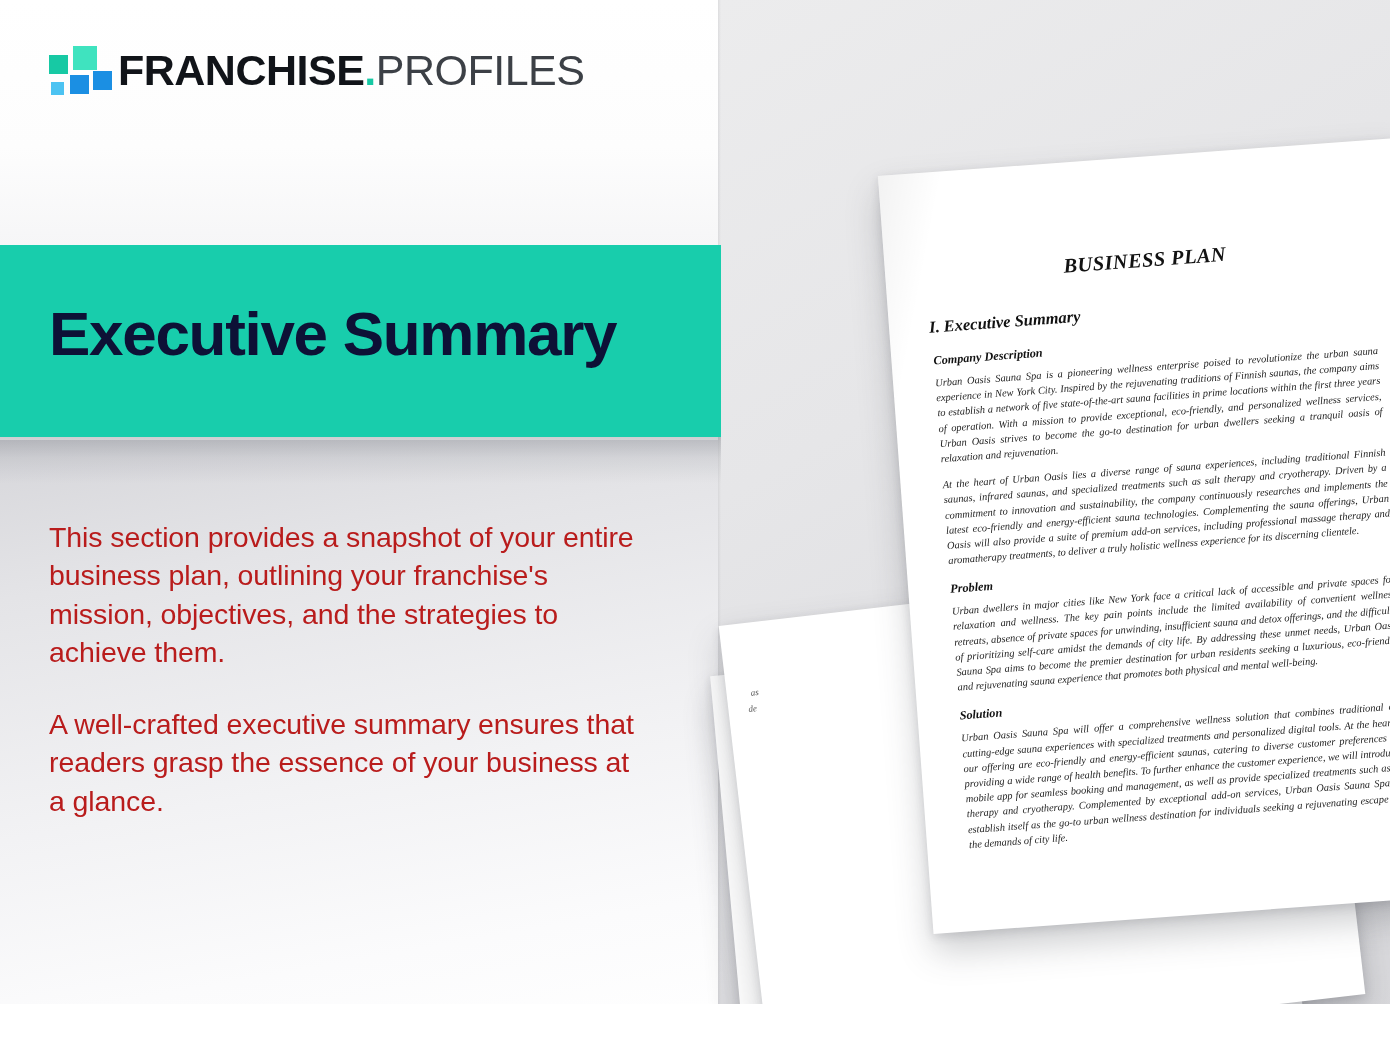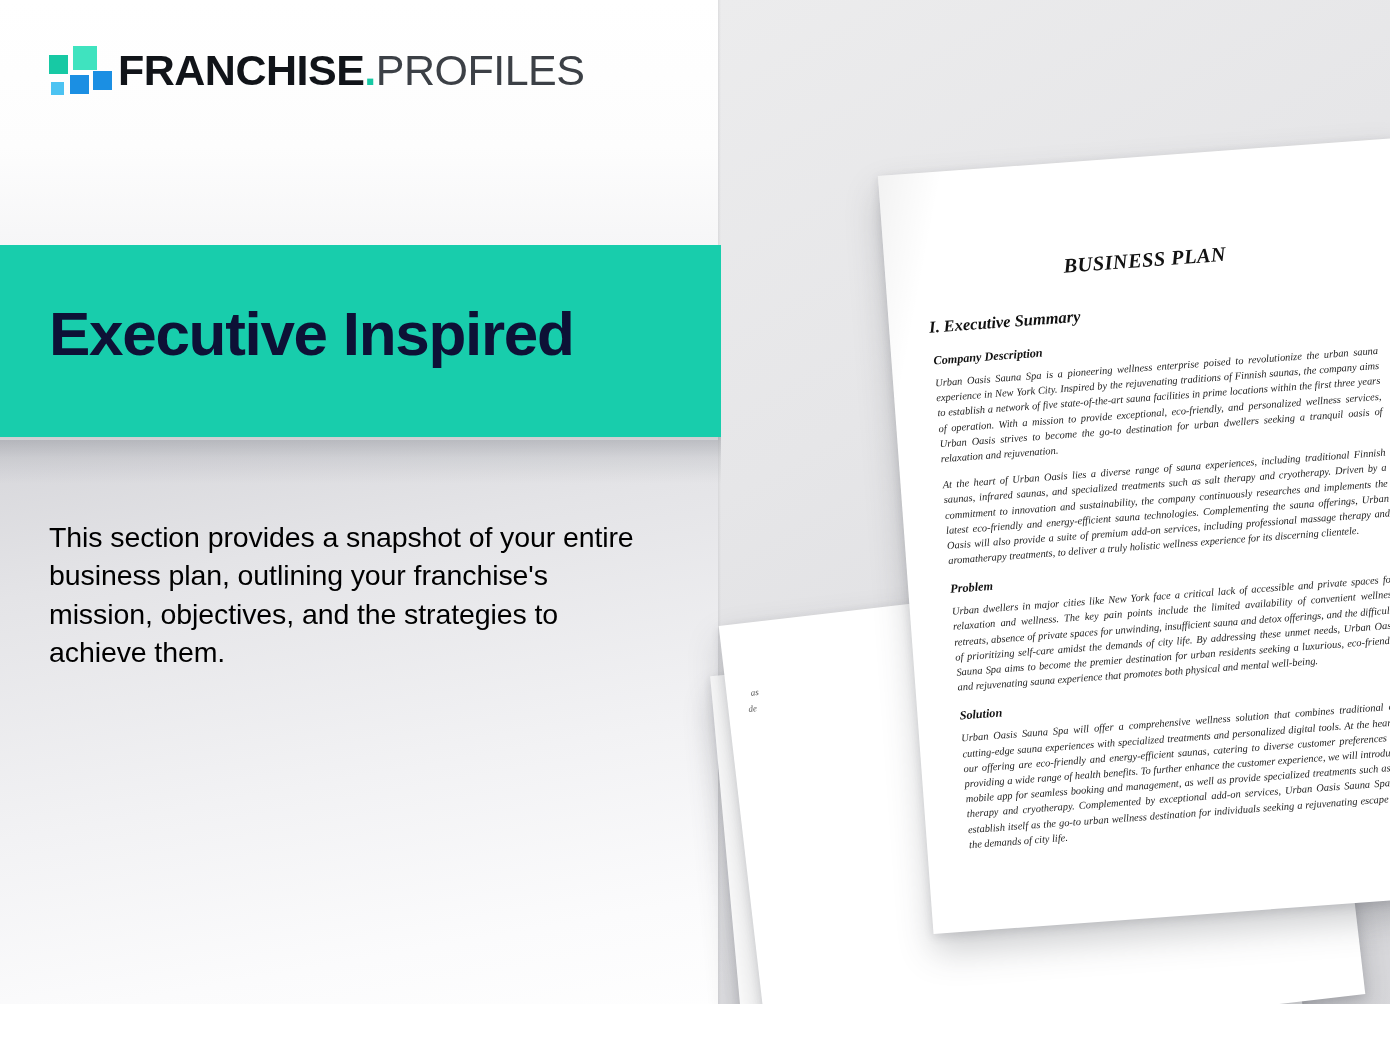--- a/index.html
+++ b/index.html
@@ -66,21 +66,21 @@
   .banner-title {
     position:absolute; left:49px; top:303px;
     font-size:62px; font-weight:bold; color:#0d1136;
     letter-spacing:-1.3px; line-height:1;
     white-space:nowrap;
   }
 
   
   .copy { position:absolute; left:49px; top:518px; width:590px; }
   .copy p {
-    font-size:28.5px; line-height:1.35; color:#000000;
+    font-size:28.5px; line-height:1.35; color:#b91c1c;
     margin-bottom:33px; font-weight:400; letter-spacing:-.1px;
   }
   .copy p:last-child { margin-bottom:0; }
 
   
   .docs { position:absolute; left:700px; top:120px; width:700px; height:930px; }
 
   .sheet {
     position:absolute; background:#ffffff;
     box-shadow:0 18px 34px rgba(60,64,75,.26), 0 3px 10px rgba(60,64,75,.16);
@@ -156,24 +156,25 @@
       <i class="sq2"></i>
       <i class="sq3"></i>
       <i class="sq4"></i>
       <i class="sq5"></i>
     </div>
     <div class="logo-text"><span class="bold">FRANCHISE</span><span class="dot">.</span><span class="light">PROFILES</span></div>
   </div>
 
   <div class="banner"></div>
   <div class="banner-shadow"></div>
-  <div class="banner-title">Executive Inspired</div>
+  <div class="banner-title">Executive Summary</div>
 
   <div class="copy">
     <p>This section provides a snapshot of your entire business plan, outlining your franchise's mission, objectives, and the strategies to achieve them.</p>
+    <p>A well-crafted executive summary ensures that readers grasp the essence of your business at a glance.</p>
   </div>
 
   <div class="docs">
 
     <div class="sheet sheet-back">
       <div class="bleed bleed-back">
         <span>an wellness</span>
       </div>
       <div class="bleed bleed-back" style="top:172px;left:138px;">
         <span>demands of city life.</span>

